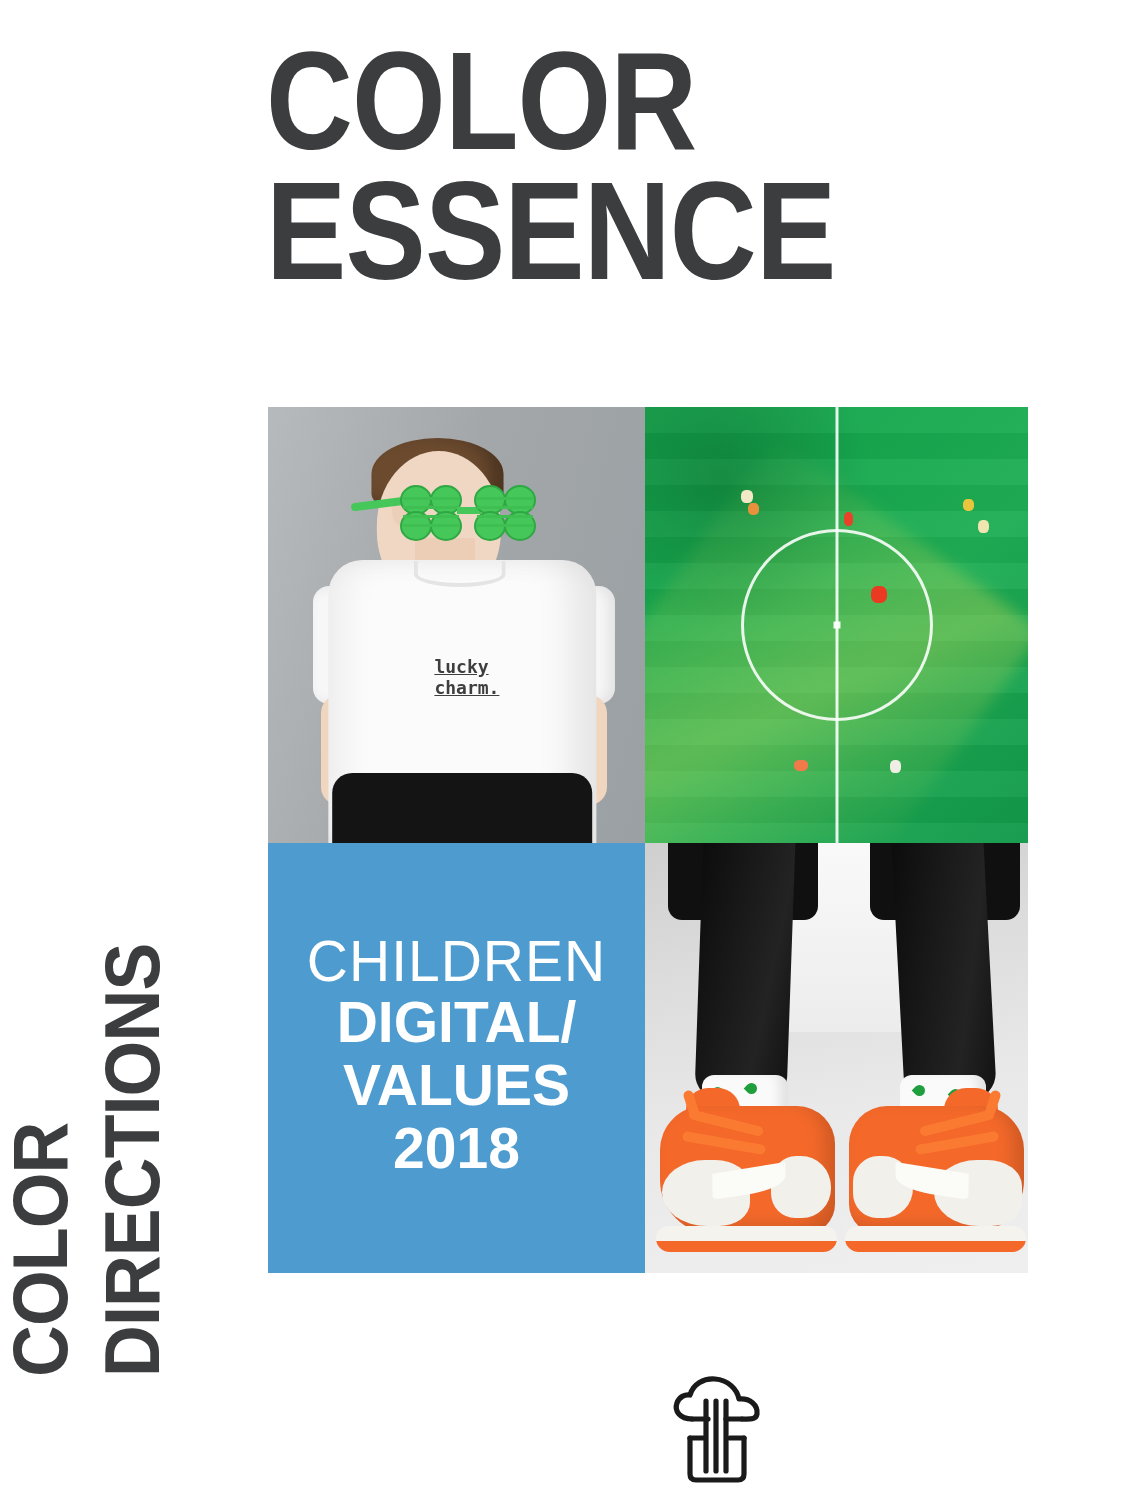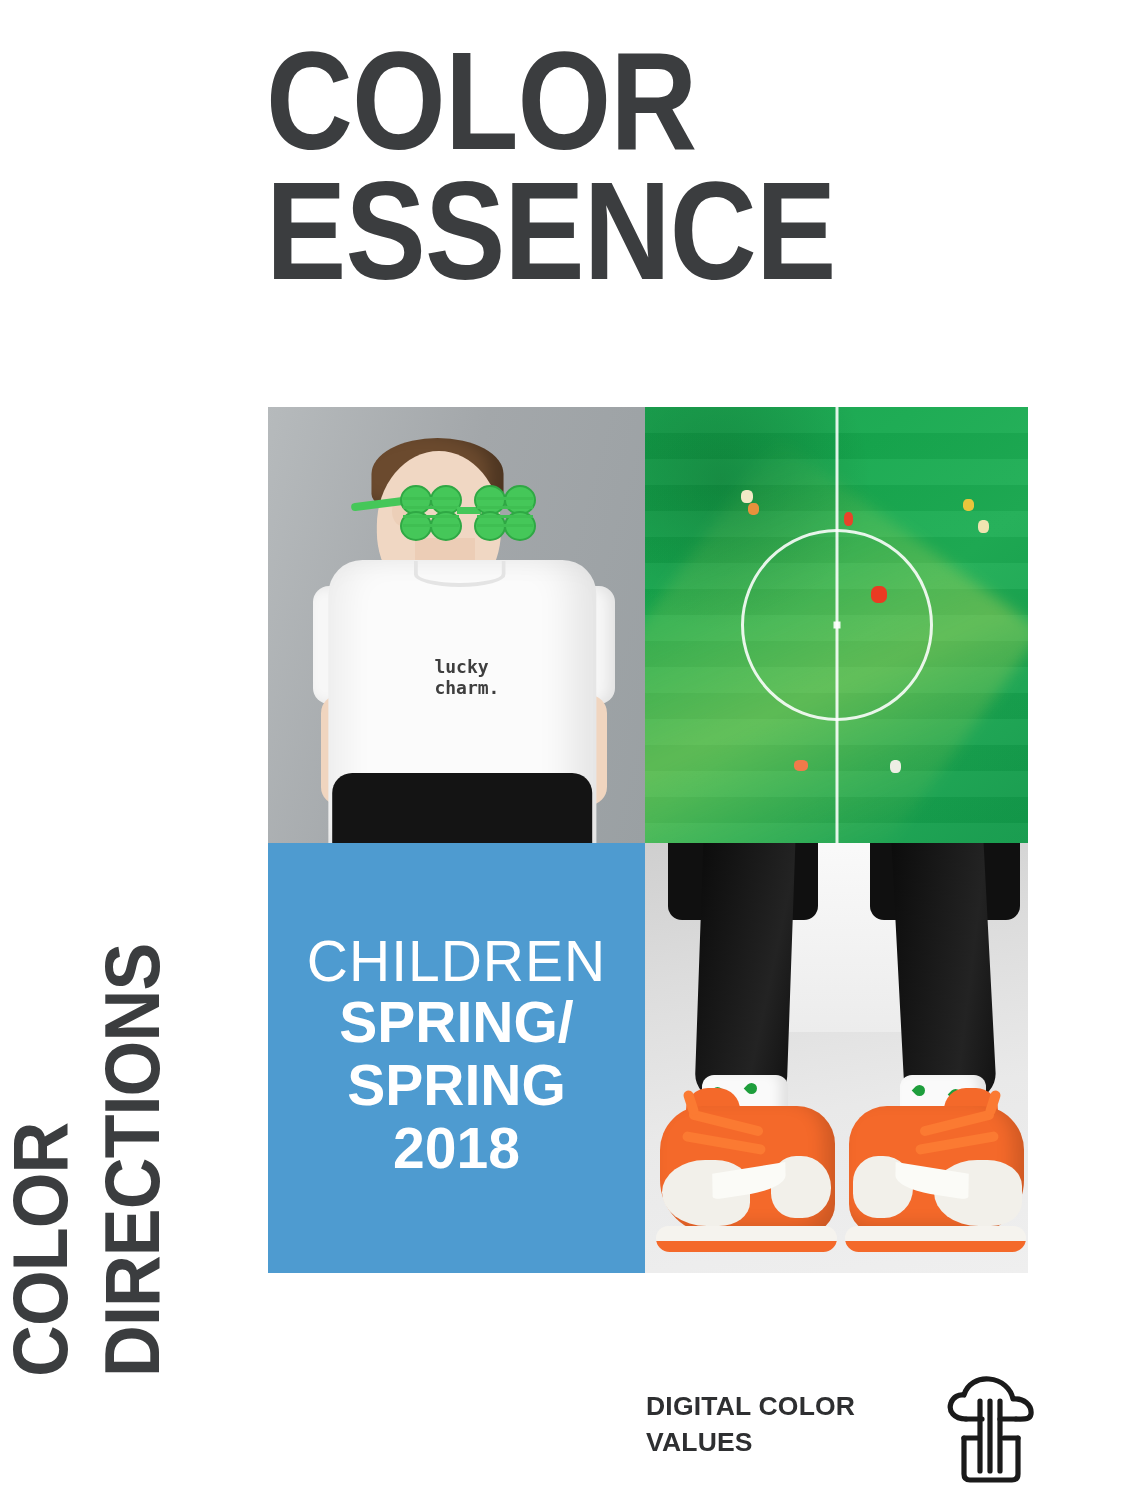--- a/index.html
+++ b/index.html
@@ -106,20 +106,21 @@
     width:260px; height:70px; background:#141414;
     transform:translateX(-48%); border-radius:20px 20px 0 0;
   }
   .shirt-text {
     position:absolute; left:50%; top:57%;
     transform:translateX(-34%);
     color:#3e3e3e;
     font-family:"DejaVu Sans Mono", monospace;
     font-size:18px; line-height:1.22; font-weight:bold;
     text-align:left;
+    text-decoration:underline;
   }
   .glasses {
     position:absolute; left:45%; top:17.5%;
     width:150px; height:62px;
     transform:translateX(-30%);
   }
   .lens {
     position:absolute; top:2px;
     width:68px; height:58px;
   }
@@ -386,22 +387,22 @@
       <div class="player" style="left:52%;top:24%;width:9px;height:14px;background:#e8432a;"></div>
       <div class="player" style="left:83%;top:21%;width:11px;height:12px;background:#e8c53c;"></div>
       <div class="player" style="left:87%;top:26%;width:11px;height:13px;background:#f0e4b0;"></div>
       <div class="player" style="left:59%;top:41%;width:16px;height:17px;background:#ea3b22;"></div>
       <div class="player" style="left:39%;top:81%;width:14px;height:11px;background:#f07a4a;"></div>
       <div class="player" style="left:64%;top:81%;width:11px;height:13px;background:#eeeee4;"></div>
     </div>
 
     <div class="cell blue-block">
       <div class="cap-children">CHILDREN</div>
-      <div class="cap-line">SPRING/</div>
-      <div class="cap-line">SPRING</div>
+      <div class="cap-line">DIGITAL/</div>
+      <div class="cap-line">VALUES</div>
       <div class="cap-line">2018</div>
     </div>
 
     <div class="cell photo-shoes">
       <div class="stool"></div>
       <div class="thigh-l"></div>
       <div class="thigh-r"></div>
       <div class="leg-l"></div>
       <div class="leg-r"></div>
 
@@ -447,21 +448,20 @@
       </div>
     </div>
 
   </div>
 
   <div class="vtext" id="v-directions">DIRECTIONS</div>
   <div class="vtext" id="v-color">COLOR</div>
 
   <div id="download">
     <div id="download-text">
-      <div>DIGITAL COLOR VALUES</div>
     </div>
     <svg id="cloud-icon" width="92" height="112" viewBox="0 0 92 112">
       <g fill="none" stroke="#1a1a1a" stroke-width="5.2" stroke-linecap="round" stroke-linejoin="round">
         <path d="M22 44
                  C 10 44 4 36 7 28
                  C 9 22 15 19 20 20
                  C 23 9 34 3 45 4
                  C 58 5 67 14 69 24
                  C 80 23 88 30 87 39
                  C 86 45 80 44 72 44"></path>

